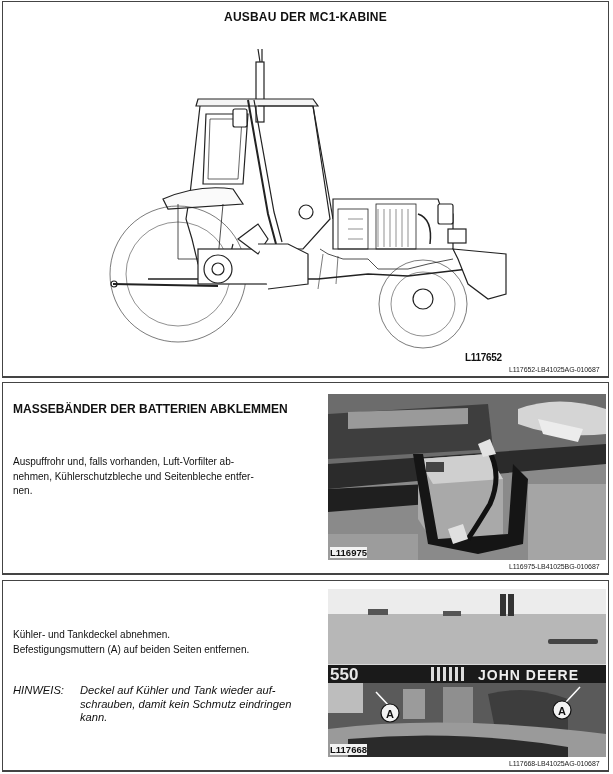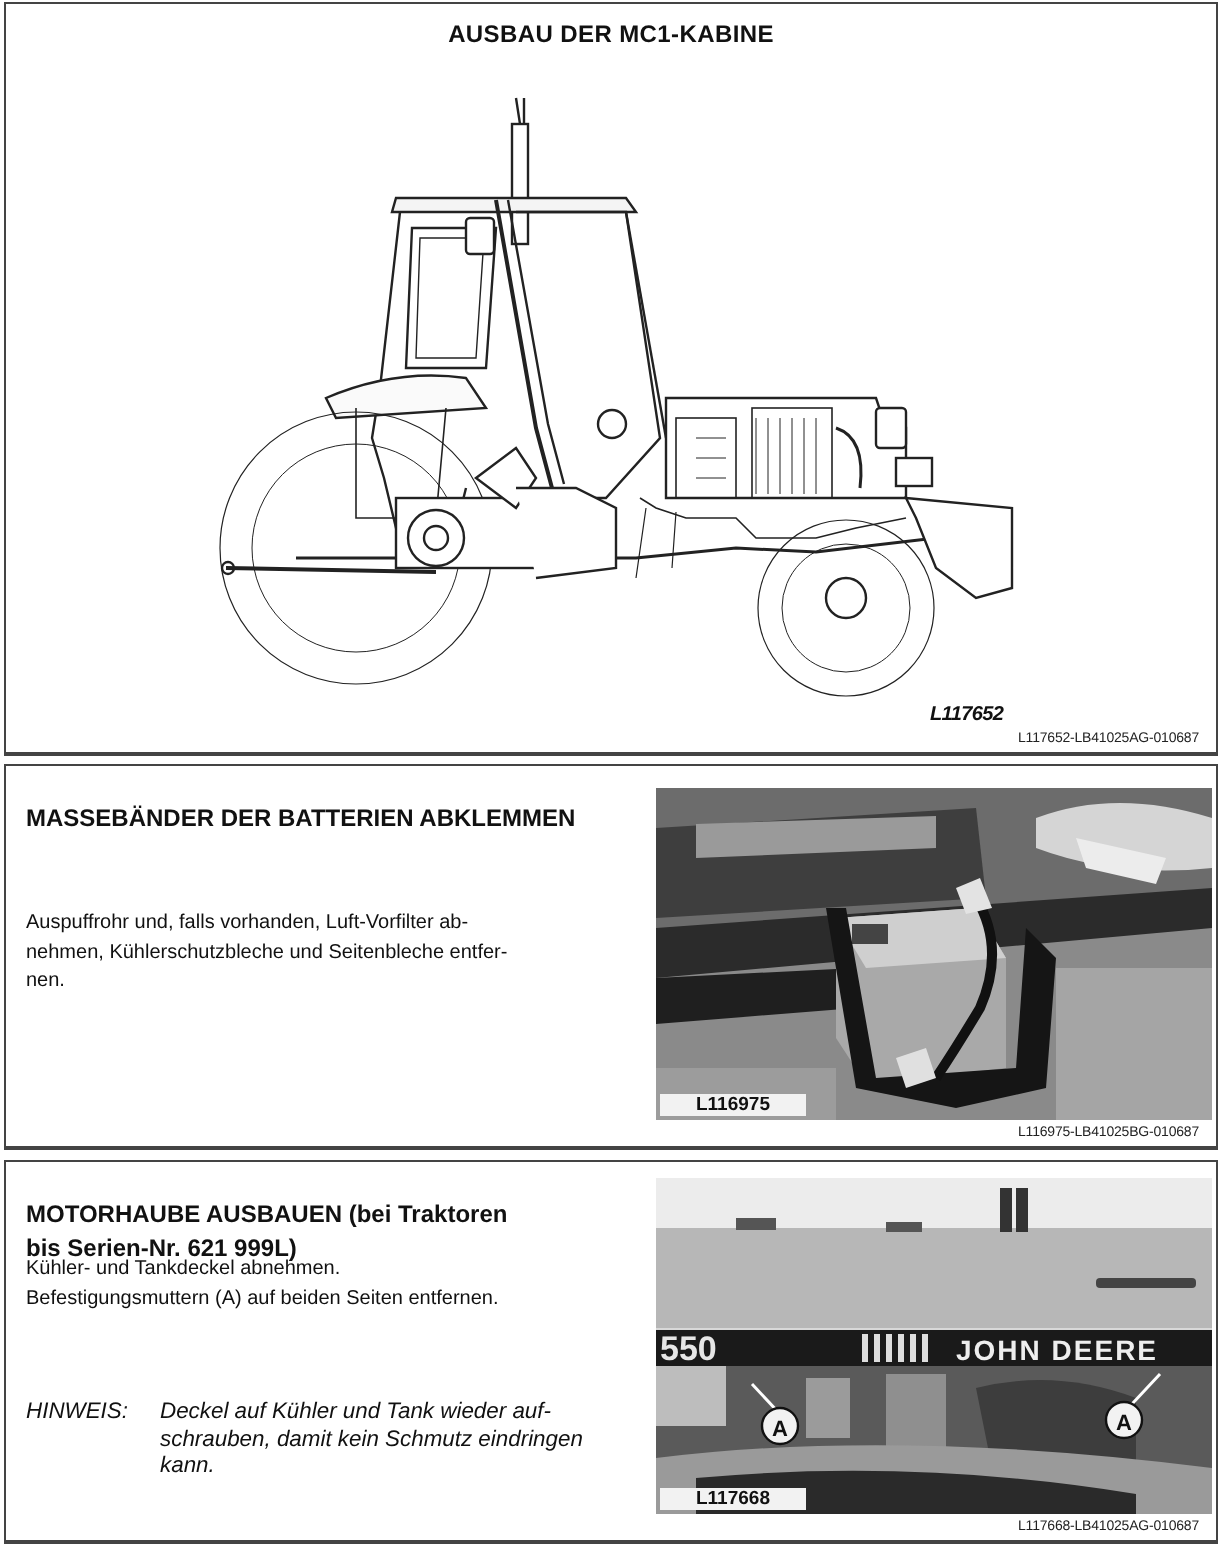--- a/index.html
+++ b/index.html
@@ -9,22 +9,22 @@
   #p2{top:382px;height:193px;}
   #p3{top:580px;height:192px;}
   .title1{position:absolute;left:0;right:0;top:8px;text-align:center;font-weight:bold;font-size:12px;letter-spacing:0.2px;}
   .drawing{position:absolute;left:105px;top:42px;width:400px;height:320px;}
   .figlabel{position:absolute;font-weight:bold;font-size:10px;letter-spacing:-0.3px;}
   .ref{position:absolute;font-size:7px;color:#222;letter-spacing:-0.1px;}
   .h2{position:absolute;left:10px;top:18px;width:310px;font-weight:bold;font-size:12px;line-height:17px;}
   .body{position:absolute;left:10px;font-size:10px;line-height:14.5px;width:305px;}
   .photo{position:absolute;left:325px;width:278px;overflow:hidden;background:#777;}
   .photo svg{display:block;}
-  .phlabel{position:absolute;left:2px;bottom:2px;background:#f2f2f2;font-weight:bold;font-size:9.5px;padding:0 18px;color:#111;}
-  .hint{position:absolute;left:10px;font-size:11.2px;line-height:13.5px;font-style:italic;margin-top:16px;}
+  .phlabel{position:absolute;left:2px;bottom:2px;background:#f2f2f2;font-weight:bold;font-size:9.5px;padding:0 0;color:#111;}
+  .hint{position:absolute;left:10px;font-size:11.2px;line-height:13.5px;font-style:italic;}
   .hint .k{display:inline-block;width:67px;}
   .hint .ind{padding-left:67px;display:block;}
 </style>
 </head>
 <body>
 
 <div class="panel" id="p1">
   <div class="title1">AUSBAU DER MC1-KABINE</div>
 
   <svg class="drawing" viewBox="0 0 400 320" fill="none" stroke="#222" stroke-width="1.2">
@@ -74,21 +74,21 @@
     <path d="M240 175 l15 0 M240 185 l15 0 M240 195 l15 0" stroke-width="0.5"></path>
     <path d="M310 170 Q325 175 322 200" stroke-width="1.5"></path>
     <rect x="330" y="160" width="15" height="20" rx="2" fill="#fff"></rect>
 
     <path d="M345 205 L398 210 L398 250 L380 255 L360 240 L350 215 Z" fill="#fff"></path>
     <rect x="340" y="185" width="18" height="14" fill="#fff"></rect>
     <path d="M212 205 L220 210 L235 215 L260 215 L270 225 L300 225 L320 220 L345 215" stroke-width="0.8"></path>
     <path d="M215 210 L210 245 M230 212 L228 240" stroke-width="0.6"></path>
   </svg>
 
-  <div class="figlabel" style="left:462px;top:350px;font-style:italic;">L117652</div>
+  <div class="figlabel" style="left:462px;top:350px;">L117652</div>
   <div class="ref" style="left:506px;top:364px;">L117652-LB41025AG-010687</div>
 </div>
 
 <div class="panel" id="p2">
   <div class="h2">MASSEBÄNDER DER BATTERIEN ABKLEMMEN</div>
   <div class="body" style="top:72px;">
     <div>Auspuffrohr und, falls vorhanden, Luft-Vorfilter ab-</div>
     <div>nehmen, Kühlerschutzbleche und Seitenbleche entfer-</div>
     <div>nen.</div>
   </div>
@@ -115,24 +115,20 @@
       <path d="M120 135 L135 130 L140 145 L125 150 Z" fill="#e0e0e0"></path>
       <rect x="0" y="140" width="90" height="26" fill="#9c9c9c"></rect>
       <rect x="200" y="90" width="78" height="76" fill="#a5a5a5"></rect>
     </svg>
     <div class="phlabel">L116975</div>
   </div>
   <div class="ref" style="left:506px;top:180px;">L116975-LB41025BG-010687</div>
 </div>
 
 <div class="panel" id="p3">
-  <div class="h2">
-    <div>MOTORHAUBE AUSBAUEN (bei Traktoren</div>
-    <div>bis Serien-Nr. 621 999L)</div>
-  </div>
   <div class="body" style="top:47px;">
     <div>Kühler- und Tankdeckel abnehmen.</div>
     <div>Befestigungsmuttern (A) auf beiden Seiten entfernen.</div>
   </div>
   <div class="hint" style="top:103px;">
     <div><span class="k">HINWEIS:</span><span>Deckel auf Kühler und Tank wieder auf-</span></div>
     <span class="ind">schrauben, damit kein Schmutz eindringen</span>
     <span class="ind">kann.</span>
   </div>
 

